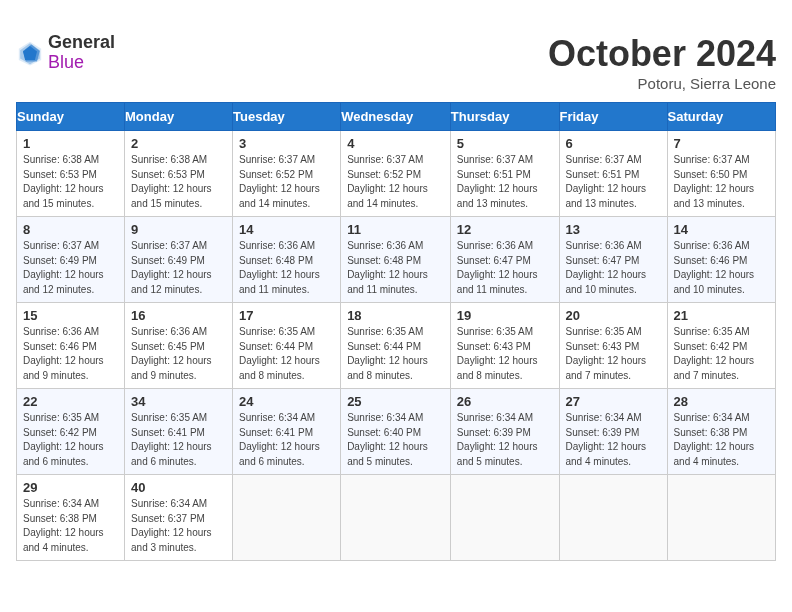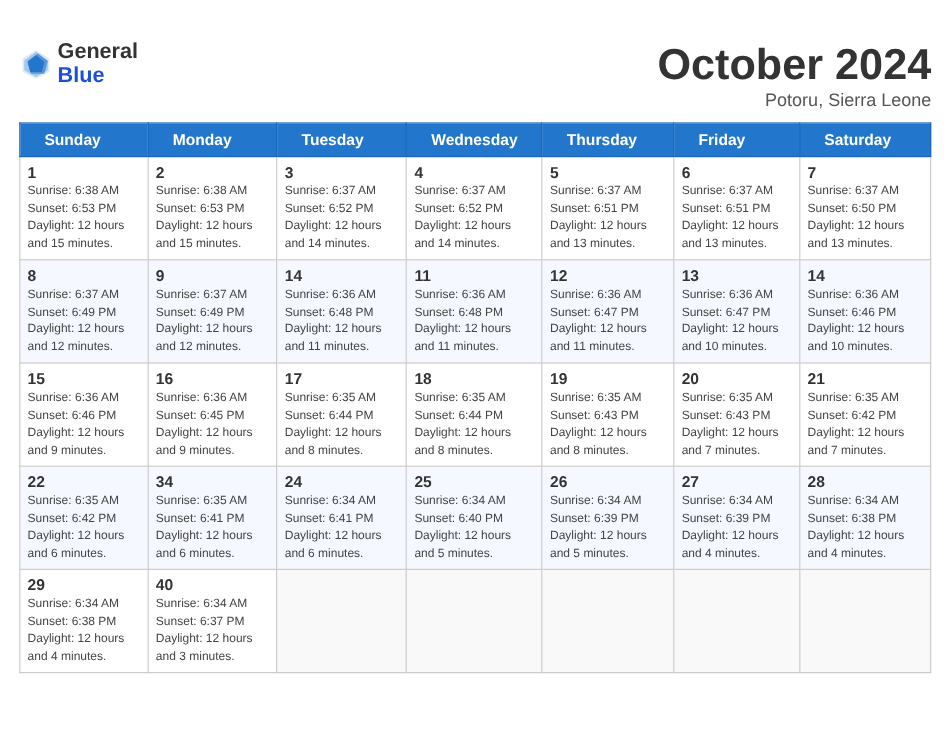--- a/index.html
+++ b/index.html
@@ -27,22 +27,22 @@
       flex-direction: column;
       line-height: 1.1;
     }
     .logo-general {
       font-size: 18px;
       font-weight: bold;
       color: #333;
     }
     .logo-blue {
       font-size: 18px;
-      font-weight: bold;
-      color: #1d4ed8;
+      font-weight: normal;
+      color: #a21caf;
     }
     .logo-icon {
       width: 28px;
       height: 28px;
     }
     .title-block {
       text-align: right;
     }
     .month-title {
       font-size: 36px;
@@ -55,21 +55,21 @@
     }
     .calendar {
       width: 100%;
       border-collapse: collapse;
     }
     .calendar th {
       background: #2277cc;
       color: #fff;
       font-size: 13px;
       font-weight: bold;
-      padding: 6px 20px;
+      padding: 6px 0;
       text-align: left;
       border: 1px solid #1a66bb;
     }
     .calendar td {
       vertical-align: top;
       border: 1px solid #ccc;
       padding: 5px 6px;
       font-size: 10.5px;
       color: #333;
       width: 113px;

